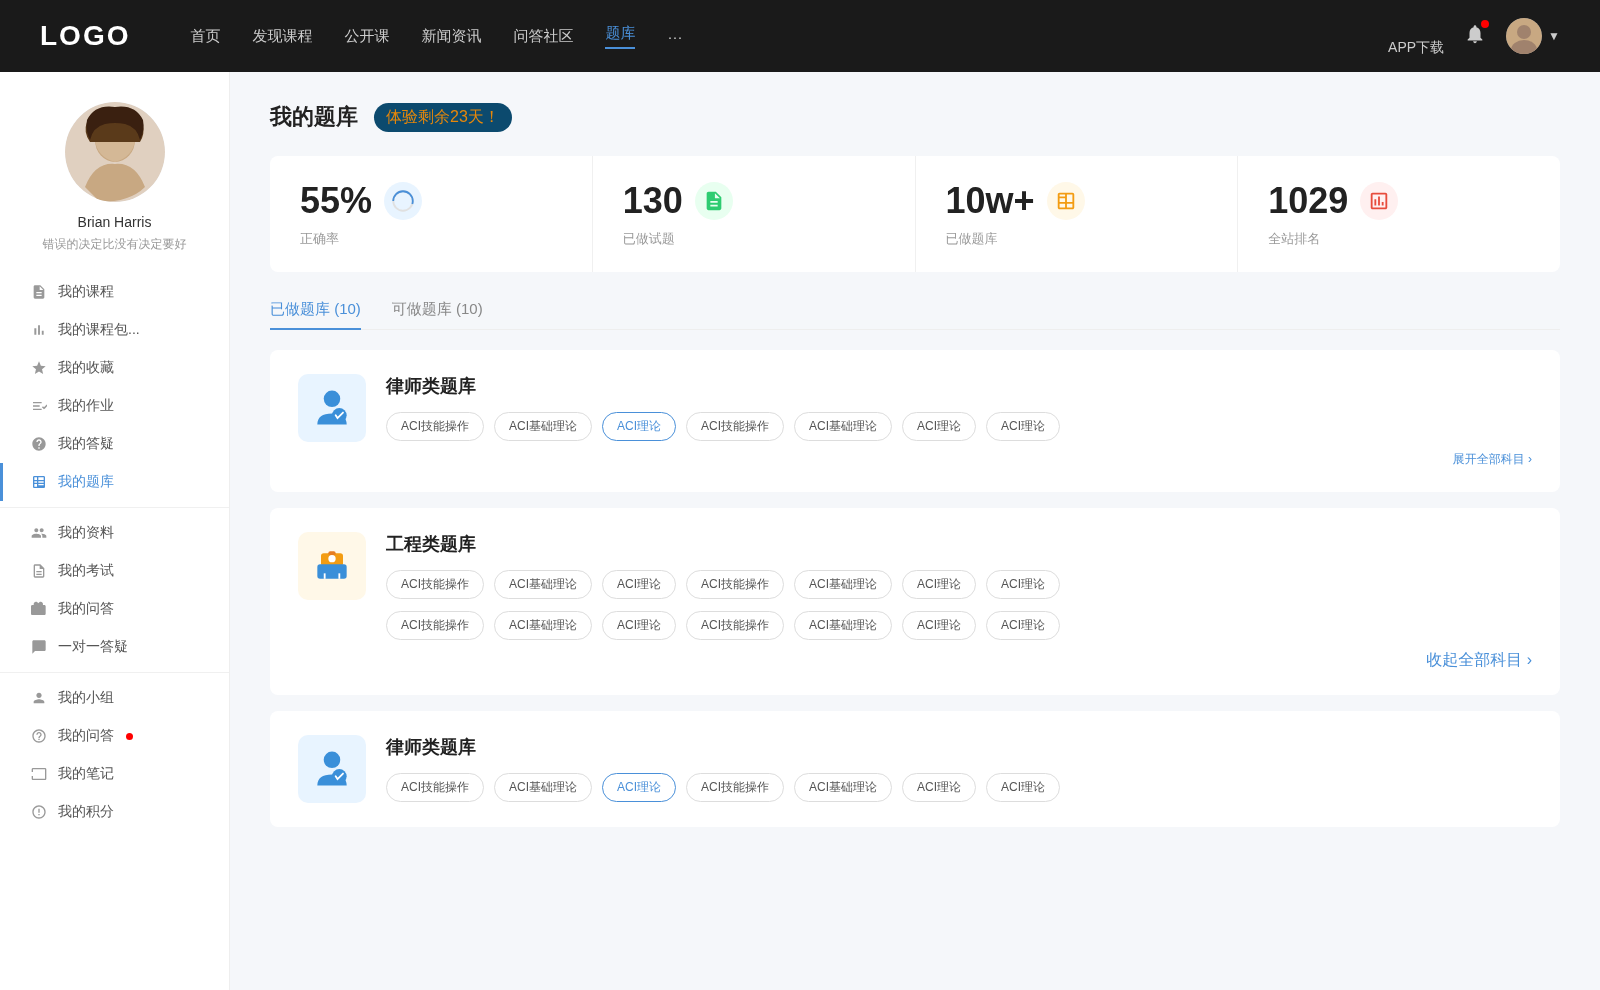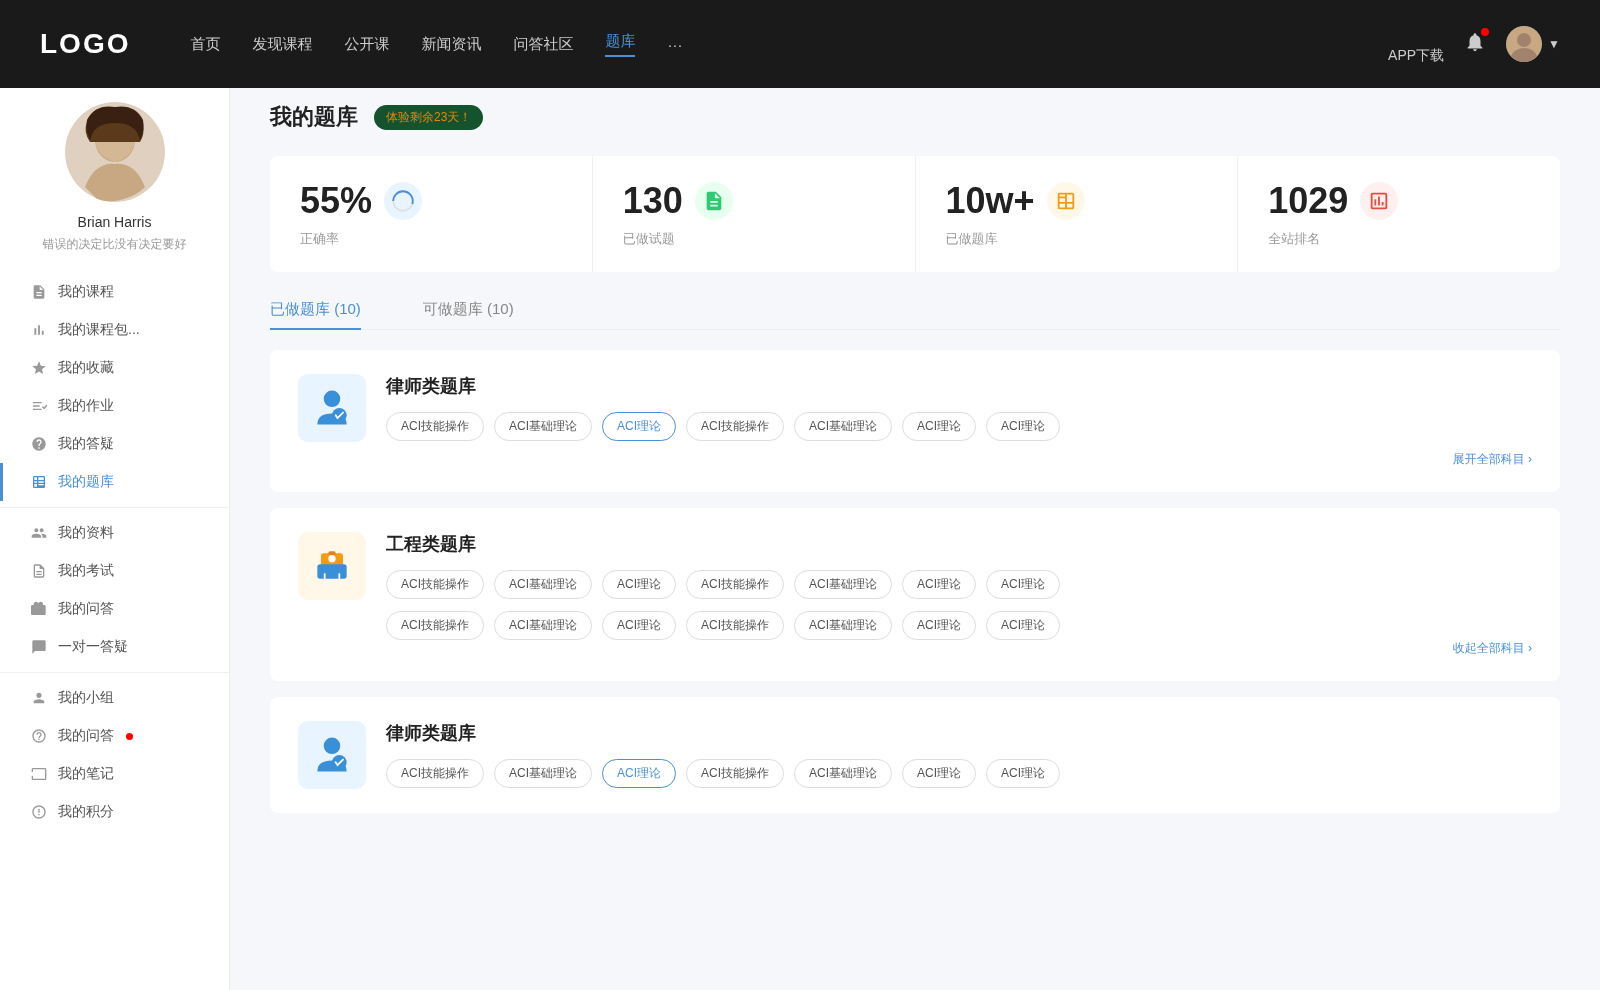--- a/index.html
+++ b/index.html
@@ -1,21 +1,21 @@
 <!DOCTYPE html>
 <html><head>
   <meta charset="utf-8">
   <style>
     * { box-sizing: border-box; margin: 0; padding: 0; }
     body { font-family: -apple-system, BlinkMacSystemFont, 'PingFang SC', 'Microsoft YaHei', sans-serif; background: #f0f2f5; min-height: 990px; }
 
     
     .navbar {
       background: #1a1a1a;
-      height: 88px;
+      height: 72px;
       display: flex;
       align-items: center;
       padding: 0 40px;
       position: fixed;
       top: 0; left: 0; right: 0;
       z-index: 100;
     }
     .navbar-logo {
       color: white;
       font-size: 28px;
@@ -176,23 +176,23 @@
       align-items: center;
       gap: 16px;
       margin-bottom: 24px;
     }
     .page-title {
       font-size: 22px;
       font-weight: 600;
       color: #222;
     }
     .trial-badge {
-      background: #14532d;
+      background: #0c4a6e;
       color: #e6870a;
-      font-size: 12px;
+      font-size: 16px;
       padding: 4px 12px;
       border-radius: 20px;
     }
 
     
     .stats-row {
       display: flex;
       gap: 0;
       background: white;
       border-radius: 8px;
@@ -228,21 +228,21 @@
     .stat-icon.orange { background: #fff8e8; }
     .stat-icon.red { background: #fff0f0; }
     .stat-label {
       font-size: 13px;
       color: #999;
     }
 
     
     .tabs-row {
       display: flex;
-      gap: 62px;
+      gap: 31px;
       margin-bottom: 20px;
       border-bottom: 1px solid #eee;
     }
     .tab-item {
       font-size: 15px;
       color: #888;
       padding-bottom: 10px;
       cursor: pointer;
       position: relative;
     }
@@ -304,24 +304,25 @@
       background: white;
     }
     .expand-btn {
       font-size: 12px;
       color: #4a90d9;
       cursor: pointer;
       text-align: right;
       margin-top: 10px;
     }
     .collapse-btn {
-      font-size: 12px;
+      font-size: 16px;
       color: #4a90d9;
       cursor: pointer;
       text-align: right;
+      margin-top: 10px;
     }
     .qbank-extra-tags {
       display: flex;
       flex-wrap: wrap;
       gap: 10px;
       margin-top: 12px;
     }
   </style>
 </head>
 <body>

